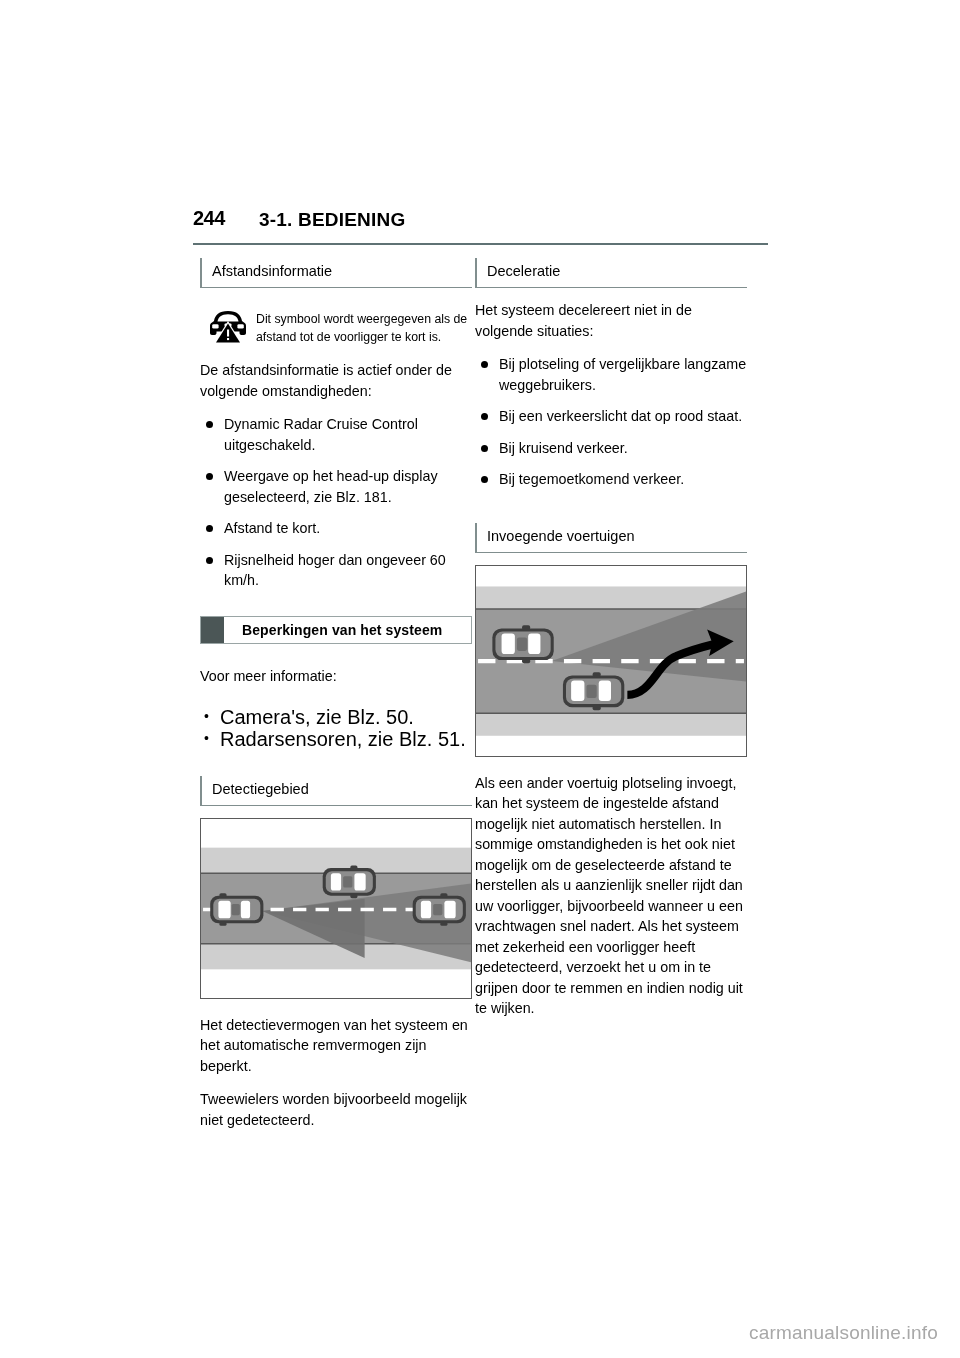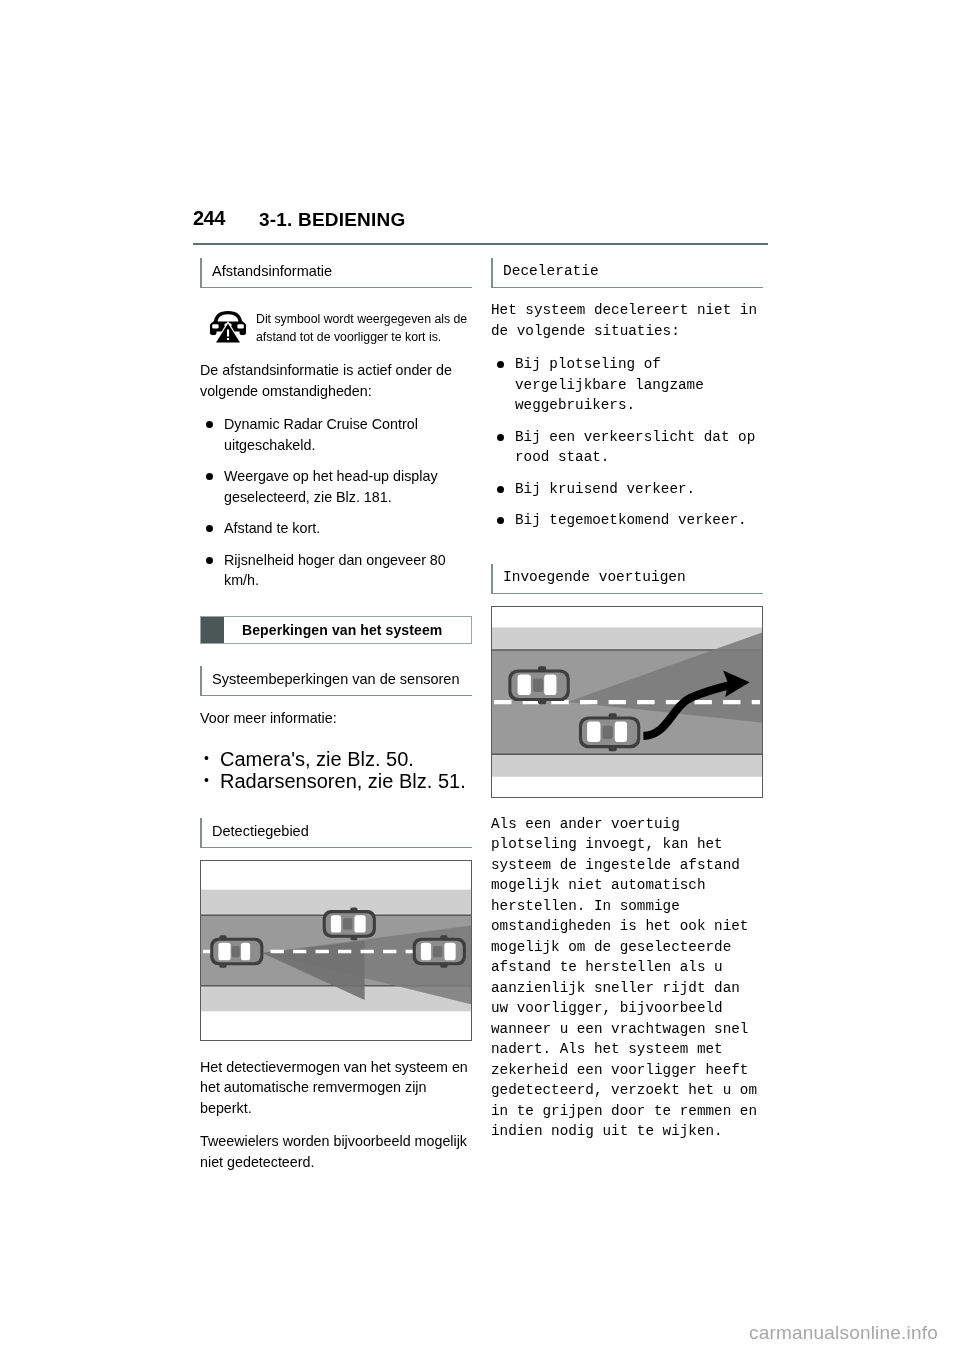--- a/index.html
+++ b/index.html
@@ -51,21 +51,21 @@
     background: #5f7274;
   }
 
   
   .col {
     position: absolute;
     top: 258px;
     width: 272px;
   }
   .col-left  { left: 200px; }
-  .col-right { left: 491px; font-family: Liberation Mono, monospace; }
+  .col-right { left: 475px; }
 
   
   .sec-head {
     position: relative;
     border-left: 2px solid #808e8e;
     border-bottom: 1.5px solid #808e8e;
     padding: 4px 0 6px 10px;
     margin-bottom: 12px;
   }
   .sec-head-text {
@@ -220,33 +220,30 @@
     </div>
     <div class="symbol-text">Dit symbool wordt weergegeven als de afstand tot de voorligger te kort is.</div>
   </div>
 
   <p class="body">De afstandsinformatie is actief onder de volgende omstandigheden:</p>
 
   <ul class="blist">
     <li>Dynamic Radar Cruise Control uitgeschakeld.</li>
     <li>Weergave op het head-up display geselecteerd, zie Blz. 181.</li>
     <li>Afstand te kort.</li>
-    <li>Rijsnelheid hoger dan ongeveer 80 km/h.</li>
+    <li>Rijsnelheid hoger dan ongeveer 60 km/h.</li>
   </ul>
 
   <div style="height:14px"></div>
 
   <div class="box-head">
     <div class="box-head-swatch"></div>
     <div class="box-head-text">Beperkingen van het systeem</div>
   </div>
 
-  <div class="sec-head">
-    <div class="sec-head-text">Systeembeperkingen van de sensoren</div>
-  </div>
 
   <p class="body tight">Voor meer informatie:</p>
 
   <ul class="dlist">
     <li>Camera's, zie Blz. 50.</li>
     <li>Radarsensoren, zie Blz. 51.</li>
   </ul>
 
   <div style="height:26px"></div>
 

